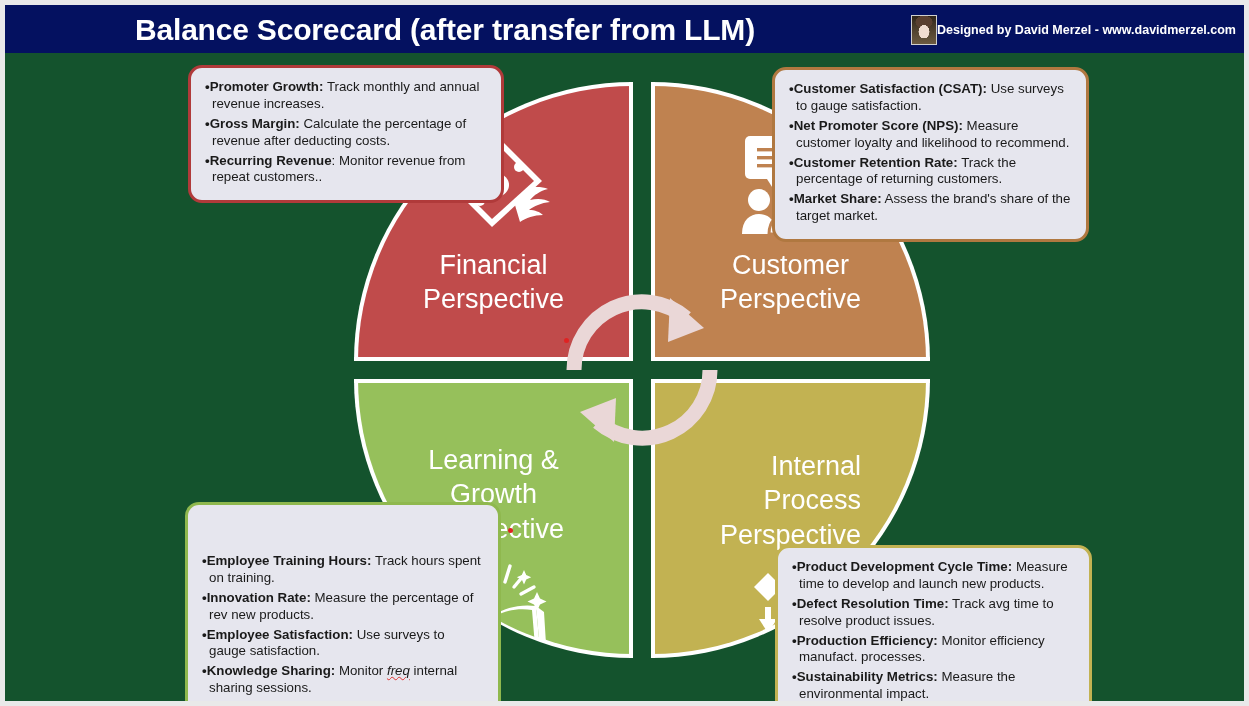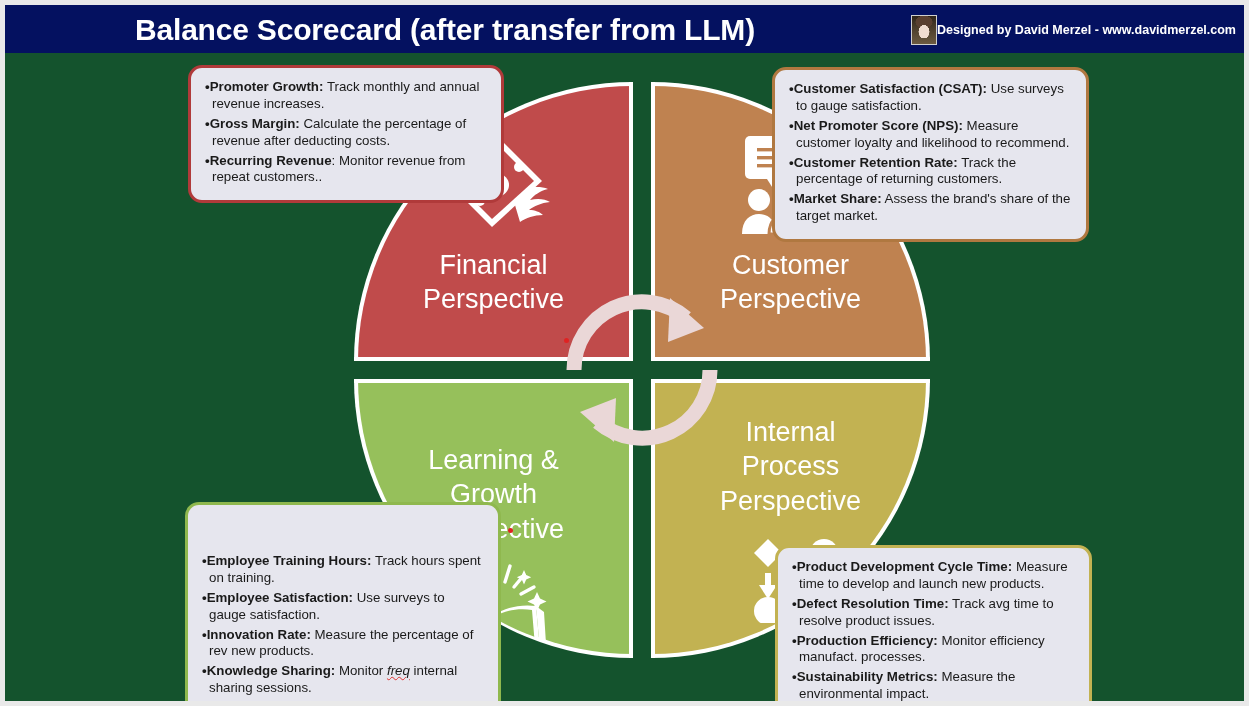--- a/index.html
+++ b/index.html
@@ -103,21 +103,21 @@
     flex: none;
   }
 
   
   .quad.tl .quad-icon { margin-top: 48px; height: 100px; }
   .quad.tl .quad-label { margin-top: 14px; }
   .quad.tr .quad-icon { margin-top: 48px; height: 100px; }
   .quad.tr .quad-label { margin-top: 14px; }
   .quad.bl .quad-label { margin-top: 44px; }
   .quad.bl .quad-icon { margin-top: 8px; height: 100px; }
-  .quad.br .quad-label { margin-top: 32px; }
+  .quad.br .quad-label { margin-top: 66px; text-align: right; }
   .quad.br .quad-icon { margin-top: 10px; height: 100px; }
 
   .red-dot {
     position: absolute;
     width: 5px; height: 5px;
     border-radius: 50%;
     background: #e02222;
   }
 
   
@@ -318,22 +318,22 @@
       <li><span class="bullet">•</span><b>Customer Satisfaction (CSAT):</b><span> Use surveys to gauge satisfaction.</span></li>
       <li><span class="bullet">•</span><b>Net Promoter Score (NPS):</b><span> Measure customer loyalty and likelihood to recommend.</span></li>
       <li><span class="bullet">•</span><b>Customer Retention Rate:</b><span> Track the percentage of returning customers.</span></li>
       <li><span class="bullet">•</span><b>Market Share:</b><span> Assess the brand's share of the target market.</span></li>
     </ul>
   </div>
 
   <div class="callout" id="box-learning">
     <ul>
       <li><span class="bullet">•</span><b>Employee Training Hours:</b><span> Track hours spent on training.</span></li>
+      <li><span class="bullet">•</span><b>Innovation Rate:</b><span> Measure the percentage of rev new products.</span></li>
       <li><span class="bullet">•</span><b>Employee Satisfaction:</b><span> Use surveys to gauge satisfaction.</span></li>
-      <li><span class="bullet">•</span><b>Innovation Rate:</b><span> Measure the percentage of rev new products.</span></li>
       <li><span class="bullet">•</span><b>Knowledge Sharing:</b><span id="learning-last"> Monitor <span class="misspell">freq</span> internal sharing sessions.</span></li>
     </ul>
   </div>
 
   <div class="callout" id="box-internal">
     <ul>
       <li><span class="bullet">•</span><b>Product Development Cycle Time:</b><span> Measure time to develop and launch new products.</span></li>
       <li><span class="bullet">•</span><b>Defect Resolution Time:</b><span> Track  avg time to resolve product issues.</span></li>
       <li><span class="bullet">•</span><b>Production Efficiency:</b><span> Monitor efficiency manufact. processes.</span></li>
       <li><span class="bullet">•</span><b>Sustainability Metrics:</b><span> Measure the environmental impact.</span></li>

